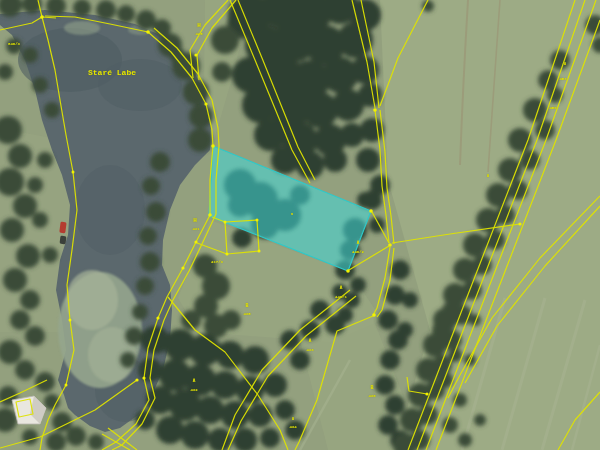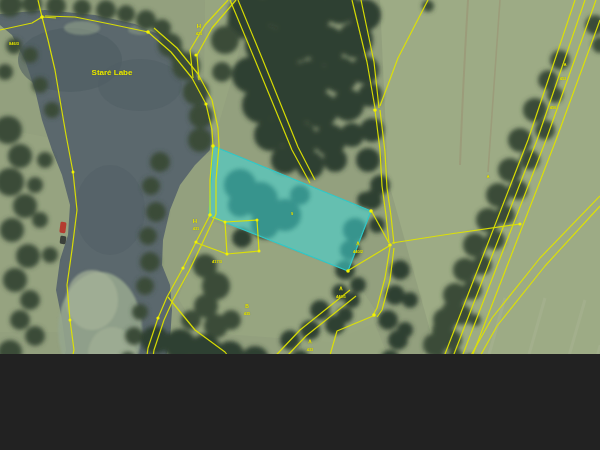--- a/index.html
+++ b/index.html
@@ -1,18 +1,18 @@
 <!DOCTYPE html>
 <html style="--grass: #93a07e; --field_light: #9dab85; --grass_mid: #99a681; --water: #5b686d; --water_deep: #4f5d63; --lily: #95a58d; --lily_light: #a6b498; --tree_dark: #2f3f30; --tree_mid: #3b4c39; --tree_light: #49573f; --parcel_line: #dfe300; --node_dot: #f2f200; --label_yellow: #e8e800; --highlight_fill: #3fd9d9; --highlight_edge: #2fc9c9; --track_brown: #9b9072; --track_light: #a8b492; --building_white: #e9e7e0; --car_red: #b43c30;"><head>
 <meta charset="utf-8">
 <style>
   html,body{margin:0;padding:0;background:#222;}
   #map-root{
-    position:relative;width:600px;height:354px;overflow:hidden;
-    font-family:Liberation Sans, sans-serif;background:var(--grass,#93a07e);
+    position:relative;width:600px;height:450px;overflow:hidden;
+    font-family:Liberation Mono, monospace;background:var(--grass,#93a07e);
   }
   #terrain{position:absolute;left:0;top:0;}
   #labels{position:absolute;left:0;top:0;width:600px;height:450px;pointer-events:none;}
   .map-label{
     position:absolute;transform:translate(-50%,-50%);
     color:var(--label_yellow,#e8e800);white-space:nowrap;
     text-shadow:0 0 1px rgba(60,70,40,.6);font-weight:bold;line-height:1;
   }
 </style>
 </head>

